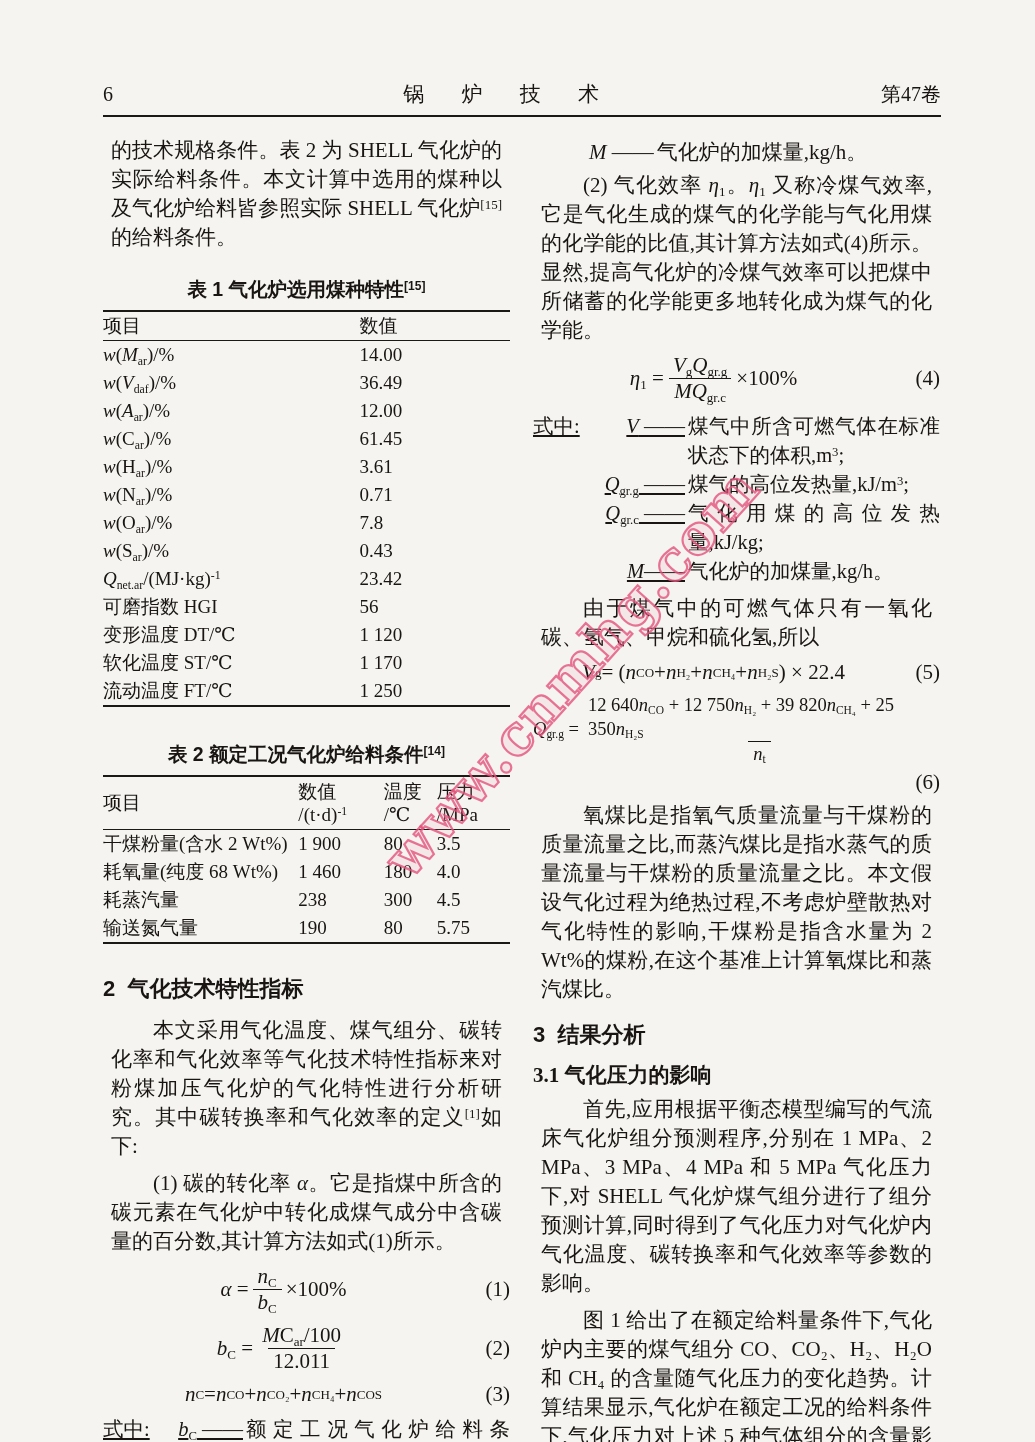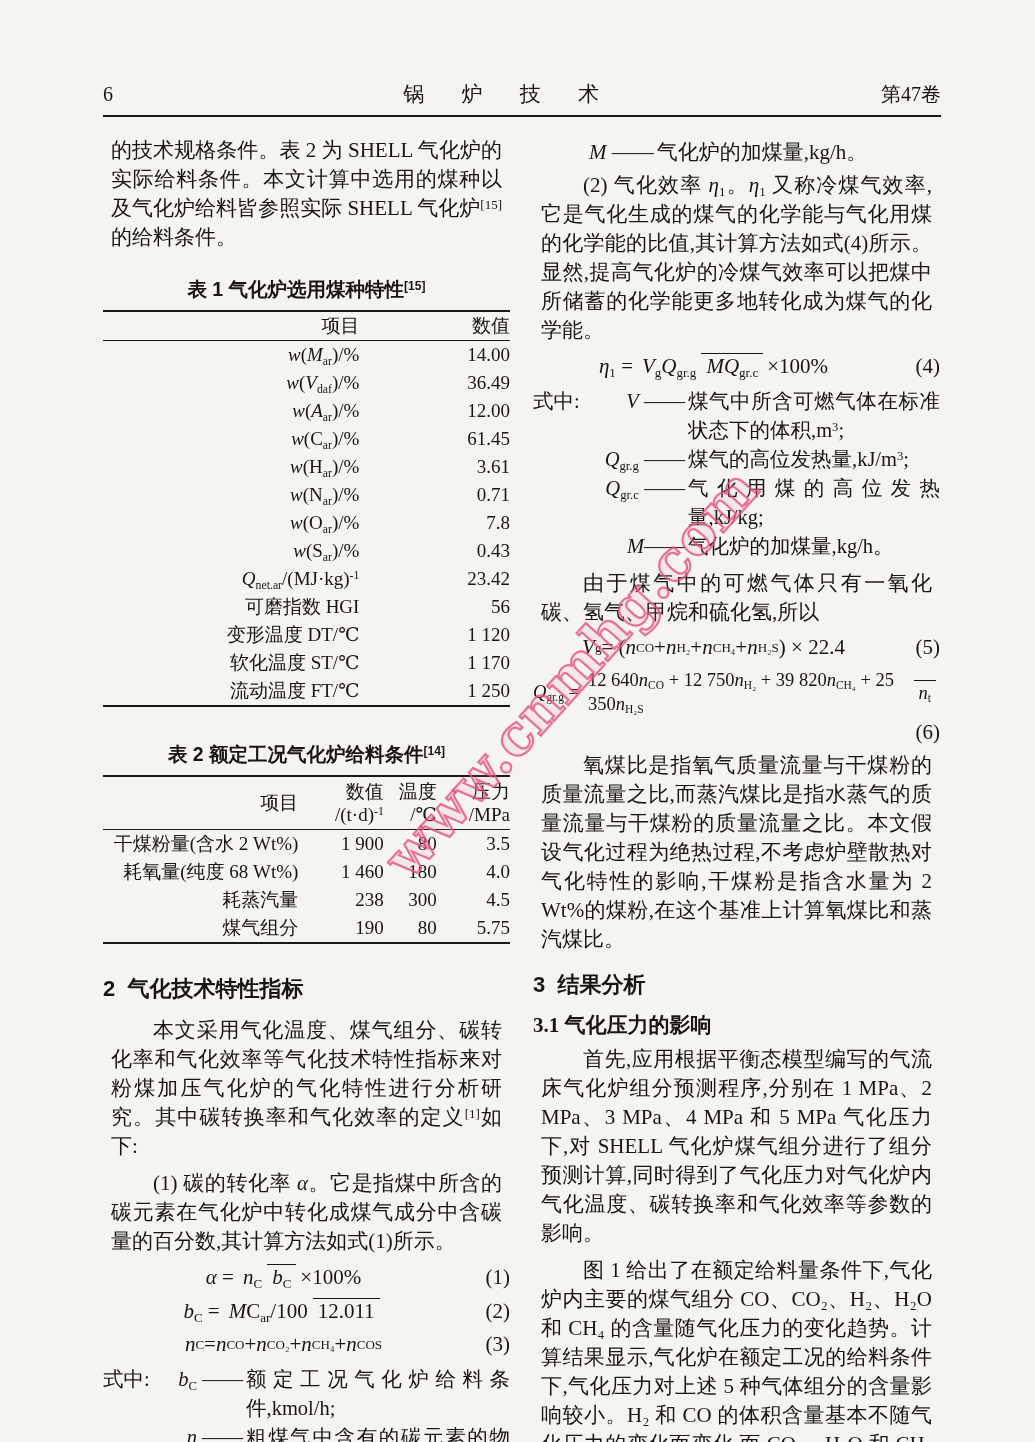--- a/index.html
+++ b/index.html
@@ -27,21 +27,21 @@
   i { font-style:italic; }
   
   .tbl-title {
     text-align:center; font-weight:bold; font-size:19.5px; margin:0 0 7px;
     font-family:"Liberation Sans","DejaVu Sans",sans-serif;
   }
   table {
     width:100%; border-collapse:collapse;
     border-top:2.4px solid #1b1916; border-bottom:2.4px solid #1b1916;
   }
-  th,td { font-weight:normal; font-size:19px; padding:3px 0; text-align:right; line-height:22px; }
+  th,td { font-weight:normal; font-size:19px; padding:3px 0; text-align:left; line-height:22px; }
   thead tr { border-bottom:1.8px solid #1b1916; }
   .t1 { margin-top:24px; }
   .t1 td.c-label, .t1 th.c-label { width:63%; }
   .t2 { margin-top:34px; }
   .t2 .c-item { width:48%; }
   .t2 .c-num  { width:21%; }
   .t2 .c-temp { width:13%; }
   .t2 .c-pres { width:18%; }
   .hdr2 div { line-height:23px; }
   
@@ -53,30 +53,30 @@
     font-family:Liberation Serif, serif;
     font-weight:bold; font-size:21px; line-height:24px; margin:0;
   }
   .m-sec2 { margin-top:32px; }
   .m-sec3 { margin-top:18px; }
   .m-sec31 { margin-top:15px; }
   
   .eq { display:flex; align-items:center; margin:8px 0; font-size:21px; }
   .eq-body { flex:1; display:flex; justify-content:center; align-items:center; }
   .eq-label { flex:0 0 46px; text-align:right; }
-  .frac { display:inline-flex; flex-direction:row; align-items:center; margin:0 4px; line-height:25px;font-family:Liberation Serif, serif; }
+  .frac { display:inline-flex; flex-direction:column; align-items:center; margin:0 4px; line-height:25px;font-family:Liberation Serif, serif; }
   .fnum,.fden { padding:0 5px; }
   .fden { border-top:1.7px solid #181512; }
   .eq6 { margin-bottom:0; }
   .eq6 .eq-body { font-size:18.5px; }
   .eq6 .frac { flex:1; line-height:24px; }
   .eq6-label { text-align:right; font-size:21px; margin:4px 0 6px; }
   
   .def-row { display:flex; font-size:20.5px; line-height:29px; }
-  .def-lead { display:flex; justify-content:space-between; white-space:nowrap; }
+  .def-lead { display:flex; justify-content:space-between; white-space:nowrap;text-decoration:underline; }
   .def-lead.no-pre { justify-content:flex-end; }
   .lead-l { flex-basis:140px; }
   .lead-r { flex-basis:152px; }
   .def-desc { flex:1; text-align:justify; padding-left:3px; }
   .def-m { display:flex; padding-left:56px; margin-top:10px; font-size:21px; line-height:29px; }
   .def-m .def-desc { flex:initial; }
   .m-defs { margin-top:8px; }
   
   .watermark {
     position:absolute; left:316px; top:658px; width:478px; text-align:center;
@@ -205,21 +205,21 @@
             <td>180</td>
             <td>4.0</td>
           </tr>
           <tr>
             <td class="c-item">耗蒸汽量</td>
             <td>238</td>
             <td>300</td>
             <td>4.5</td>
           </tr>
           <tr>
-            <td class="c-item">煤气组分</td>
+            <td class="c-item">输送氮气量</td>
             <td>190</td>
             <td>80</td>
             <td>5.75</td>
           </tr>
         </tbody>
       </table>
     </div>
 
     <div class="sec-h m-sec2">
       <span>2</span>&nbsp;&nbsp;<span>气化技术特性指标</span>

